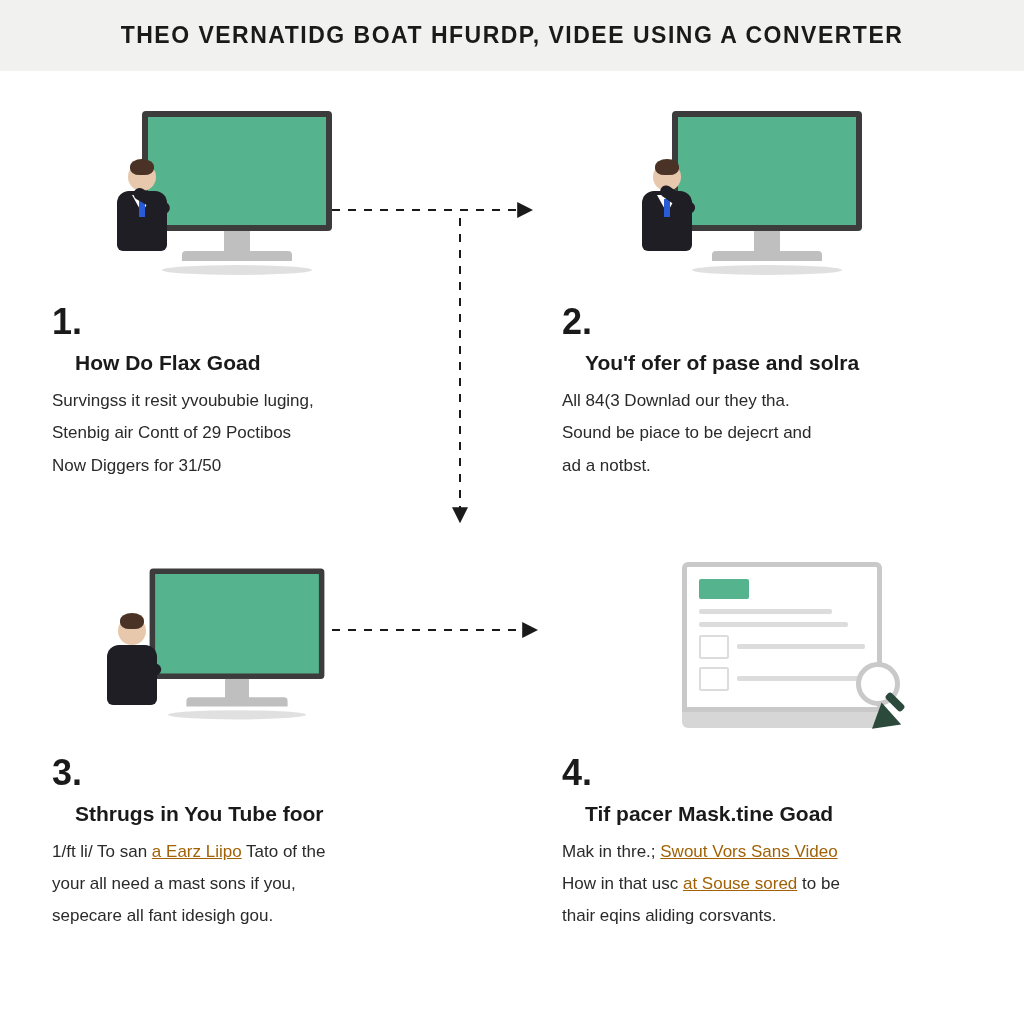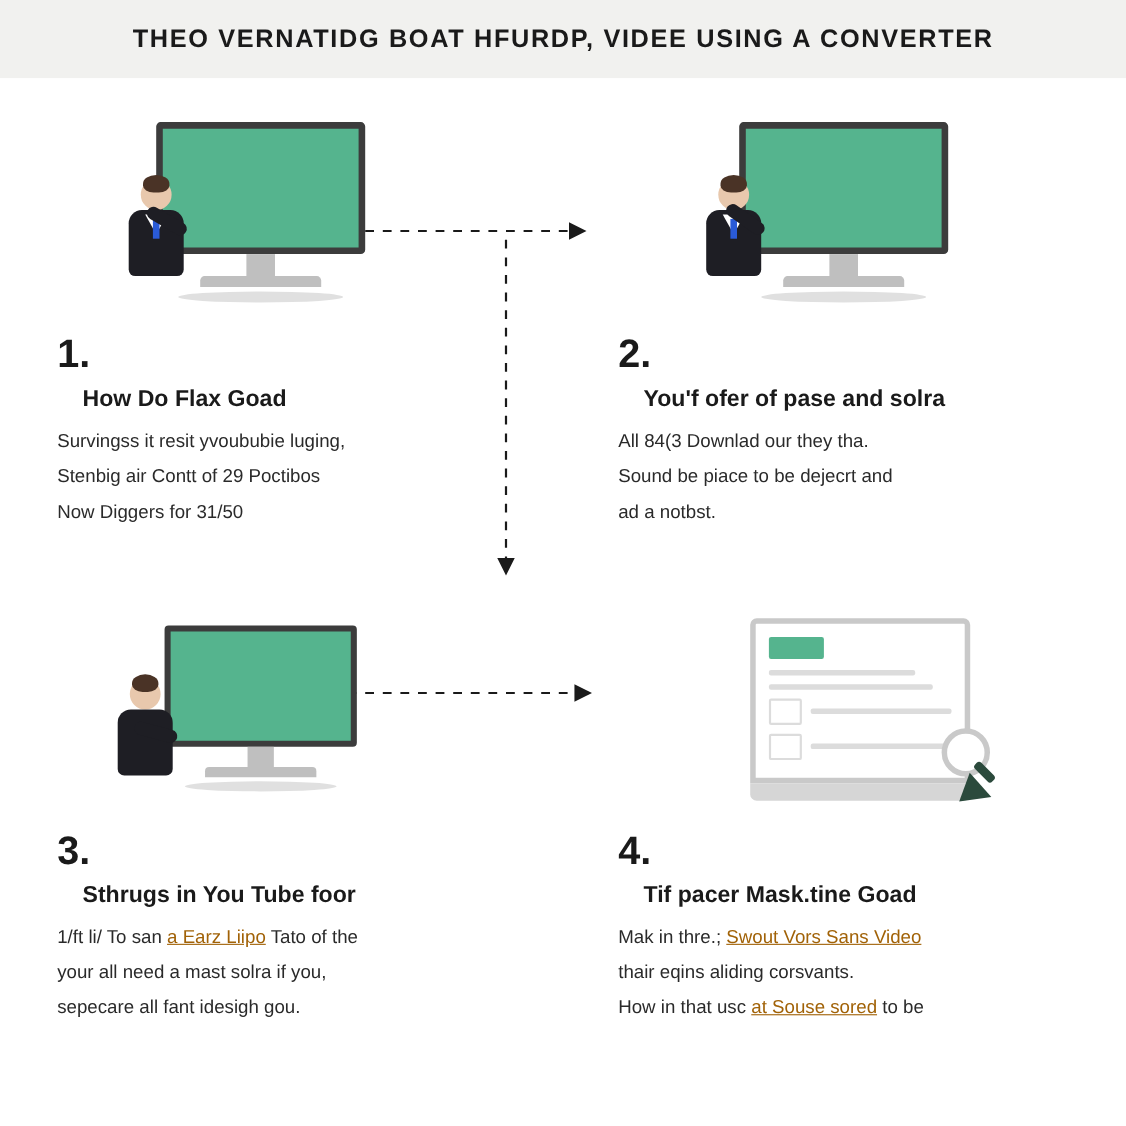--- a/index.html
+++ b/index.html
@@ -167,21 +167,21 @@
             <div class="arm up" style="right:-10px;top:-14px;transform:rotate(-75deg)"></div>
           </div>
         </div>
       </div>
       <div class="num">3.</div>
       <div class="heading">Sthrugs in You Tube foor</div>
       <div class="body">
         <div>
           <span>1/ft li/ To san </span><a href="#">a Earz Liipo</a><span> Tato of the</span>
         </div>
-        <div>your all need a mast solra if you,</div>
+        <div>your all need a mast sons if you,</div>
         <div>sepecare all fant idesigh gou.</div>
       </div>
     </div>
 
     <div class="step">
       <div class="illus-area">
         <div class="wireframe-computer">
           <div class="wf-screen">
             <div class="wf-block"></div>
             <div class="wf-line" style="width:80%"></div>
@@ -202,21 +202,21 @@
           </div>
           <div class="cursor"></div>
         </div>
       </div>
       <div class="num">4.</div>
       <div class="heading">Tif pacer Mask.tine Goad</div>
       <div class="body">
         <div>
           <span>Mak in thre.; </span><a href="#">Swout Vors Sans Video</a>
         </div>
-        <div>thair eqins aliding corsvants.</div>
         <div>
           <span>How in that usc </span><a href="#">at Souse sored</a><span> to be</span>
         </div>
+        <div>thair eqins aliding corsvants.</div>
       </div>
     </div>
 
   </div>
 </div>
 
 </body></html>

